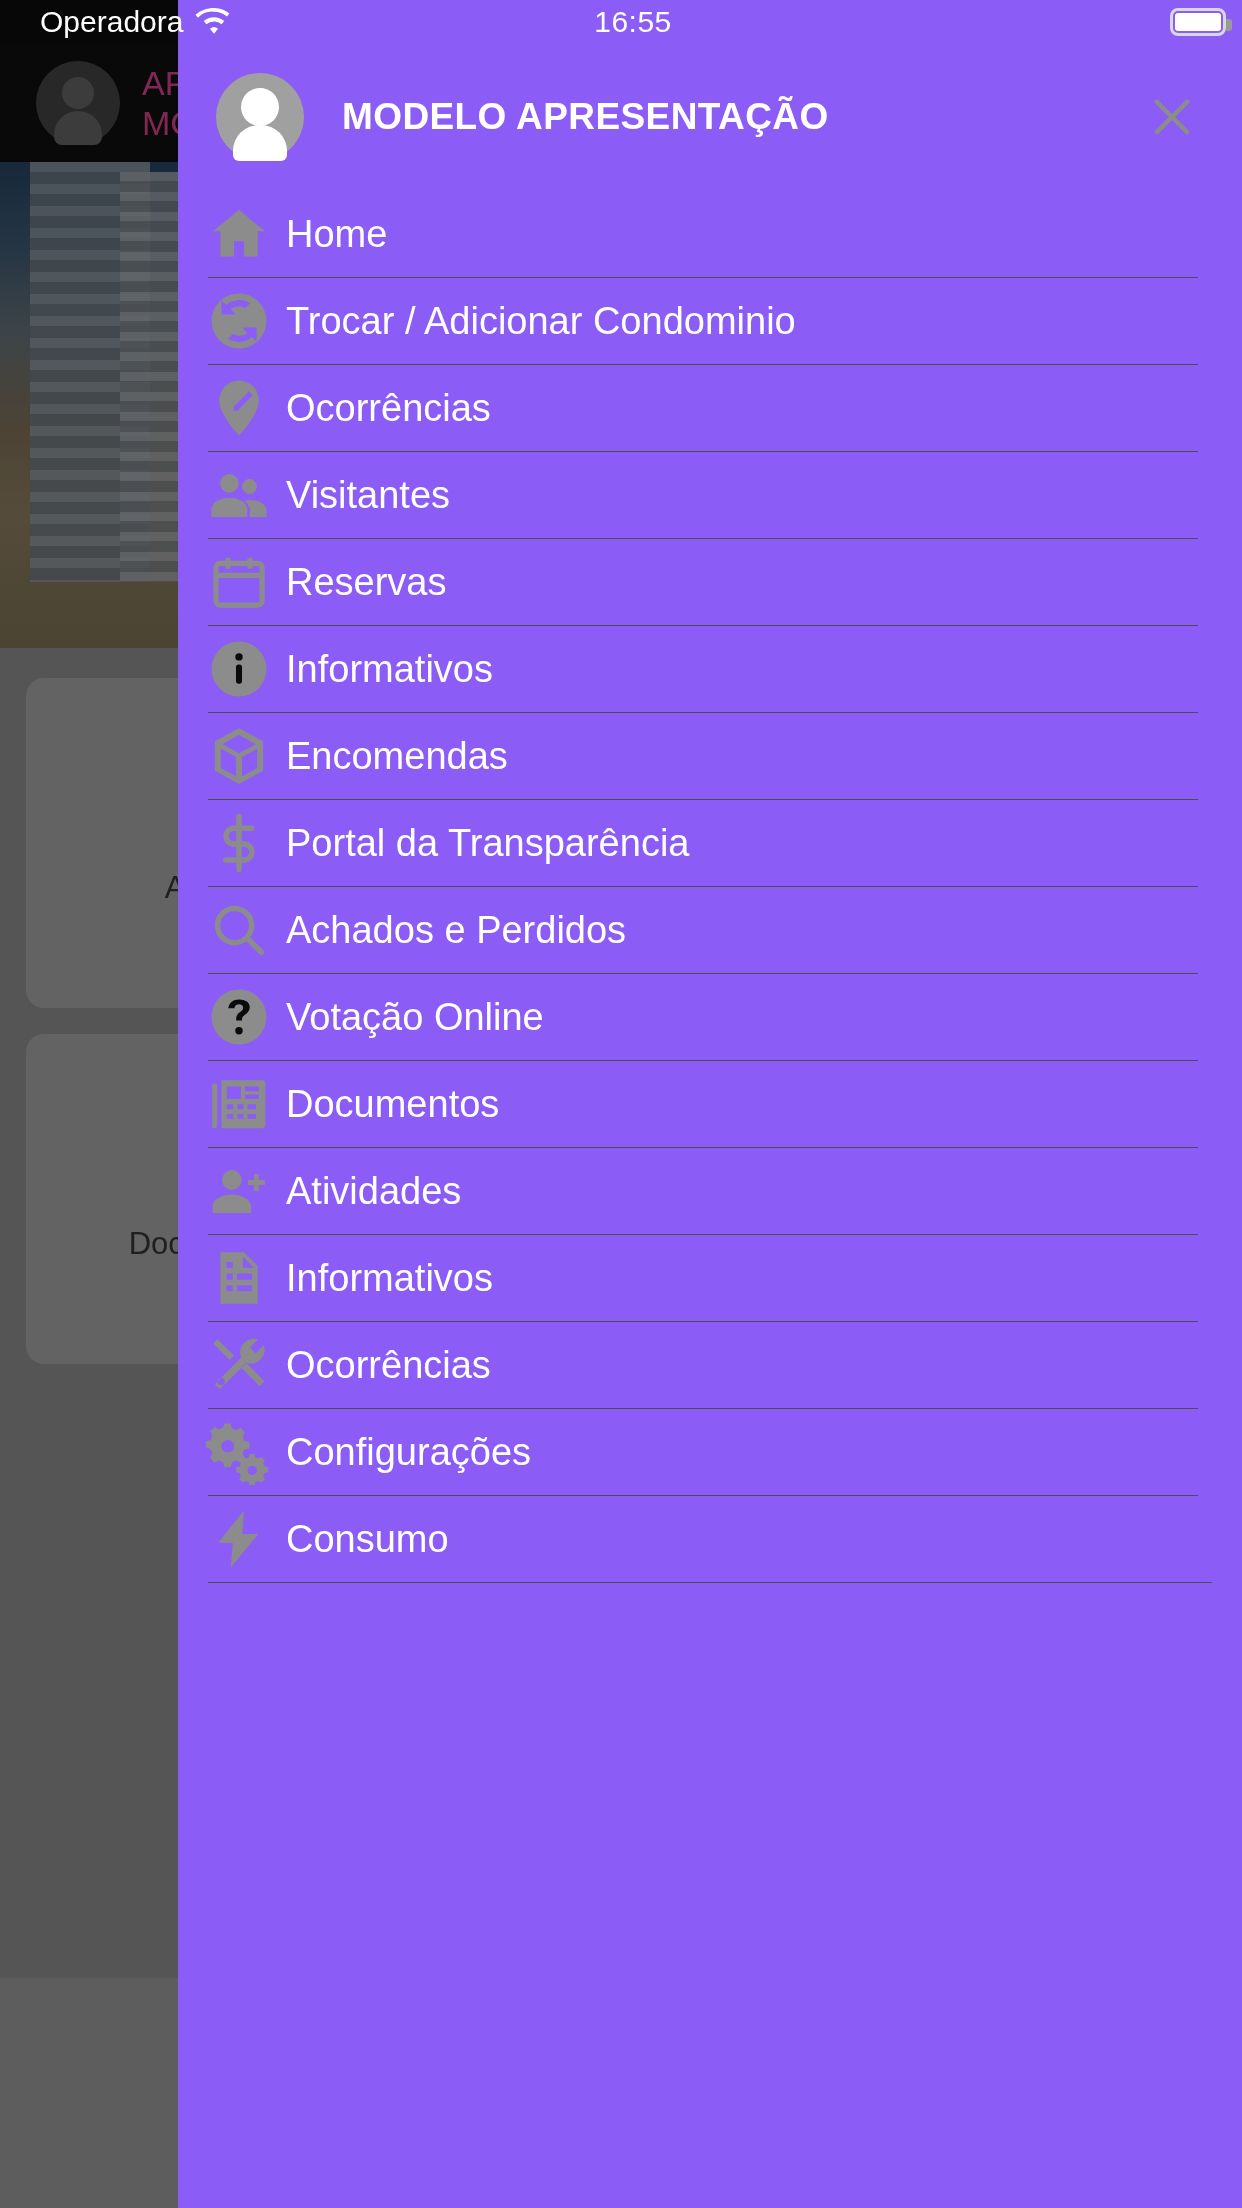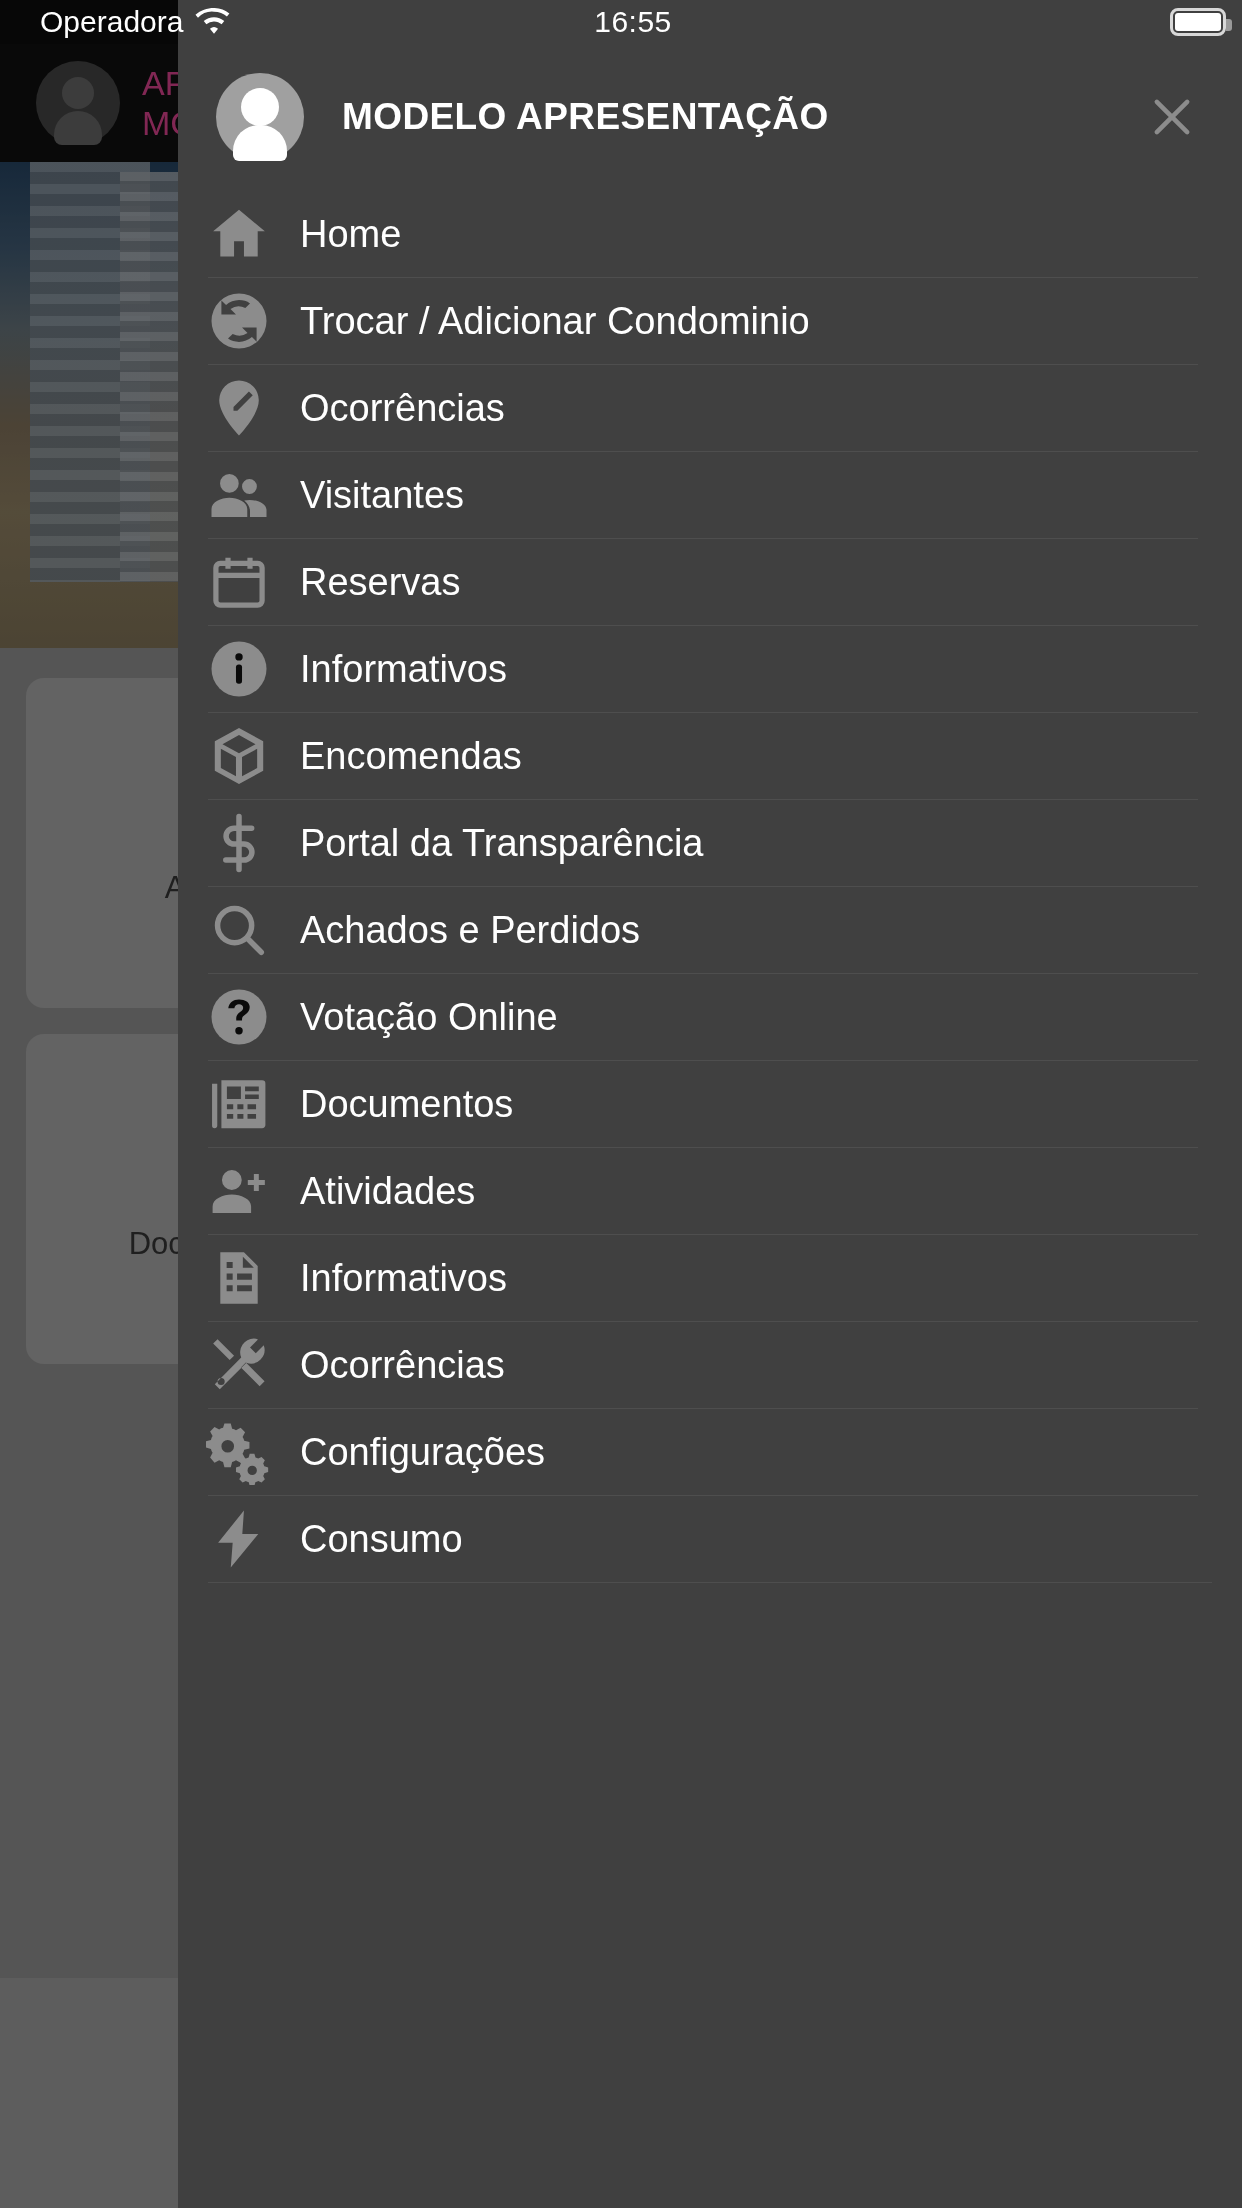--- a/index.html
+++ b/index.html
@@ -40,36 +40,36 @@
   #statusbar { position:absolute; left:12px; top:0; width:1242px; height:44px; z-index:40;
                display:flex; align-items:center; color:#fff; font-size:30px; padding:0 28px; }
   .sb-left { display:flex; align-items:center; gap:12px; flex:1; }
   .sb-center { flex:0 0 auto; font-weight:400; letter-spacing:.5px; }
   .sb-right { flex:1; display:flex; justify-content:flex-end; align-items:center; }
   .sb-batt { width:56px; height:28px; border:3px solid #d8d8d8; border-radius:8px; padding:2px; position:relative; }
   .sb-batt i { display:block; width:100%; height:100%; background:#fff; border-radius:3px; }
   .sb-batt::after { content:""; position:absolute; right:-9px; top:8px; width:6px; height:12px; background:#9a9a9a; border-radius:0 3px 3px 0; }
 
   
-  #drawer { position:absolute; left:178px; top:0; width:1064px; height:2208px; background:#404040; z-index:30;
+  #drawer { position:absolute; left:178px; top:0; width:1064px; height:2208px; background:#8b5cf6; z-index:30;
             display:flex; flex-direction:column; }
 
   #drawer-header { height:190px; flex:0 0 auto; display:flex; align-items:center; padding:44px 0 0 0; }
   .dh-avatar { width:88px; height:88px; border-radius:50%; background:#a0a0a0; margin-left:38px; position:relative; flex:0 0 auto; }
   .dh-avatar::before { content:""; position:absolute; left:50%; top:15px; transform:translateX(-50%); width:38px; height:38px; border-radius:50%; background:#fff; }
   .dh-avatar::after  { content:""; position:absolute; left:50%; top:52px; transform:translateX(-50%); width:54px; height:36px; border-radius:26px 26px 6px 6px; background:#fff; }
   .dh-title { margin-left:38px; color:#fff; font-size:37px; font-weight:bold; letter-spacing:.4px; flex:1; }
   .dh-close { width:76px; height:76px; margin-right:32px; flex:0 0 auto; display:flex; align-items:center; justify-content:center; }
 
   #menu { flex:1; overflow:hidden; }
   .mi { height:87px; display:flex; align-items:center; position:relative; }
   .mi + .mi::before { content:""; position:absolute; left:30px; right:44px; top:0; height:1px; background:#4e4e4e; }
   .mi-ico { width:66px; height:66px; margin-left:28px; flex:0 0 auto; display:flex; align-items:center; justify-content:center; color:#8c8c8c; }
   .mi-ico svg { width:100%; height:100%; display:block; }
-  .mi-label { margin-left:28px; color:#fff; font-size:38px; line-height:44px; white-space:nowrap; }
+  .mi-label { margin-left:14px; color:#fff; font-size:38px; line-height:44px; white-space:nowrap; }
   #menu-bottom-rule { height:1px; margin:0 30px 0 30px; background:#4e4e4e; }
 </style>
 </head>
 <body>
 
 <div id="screen">
 
   <div id="bg-app">
 
     <div class="bg-topbar">

